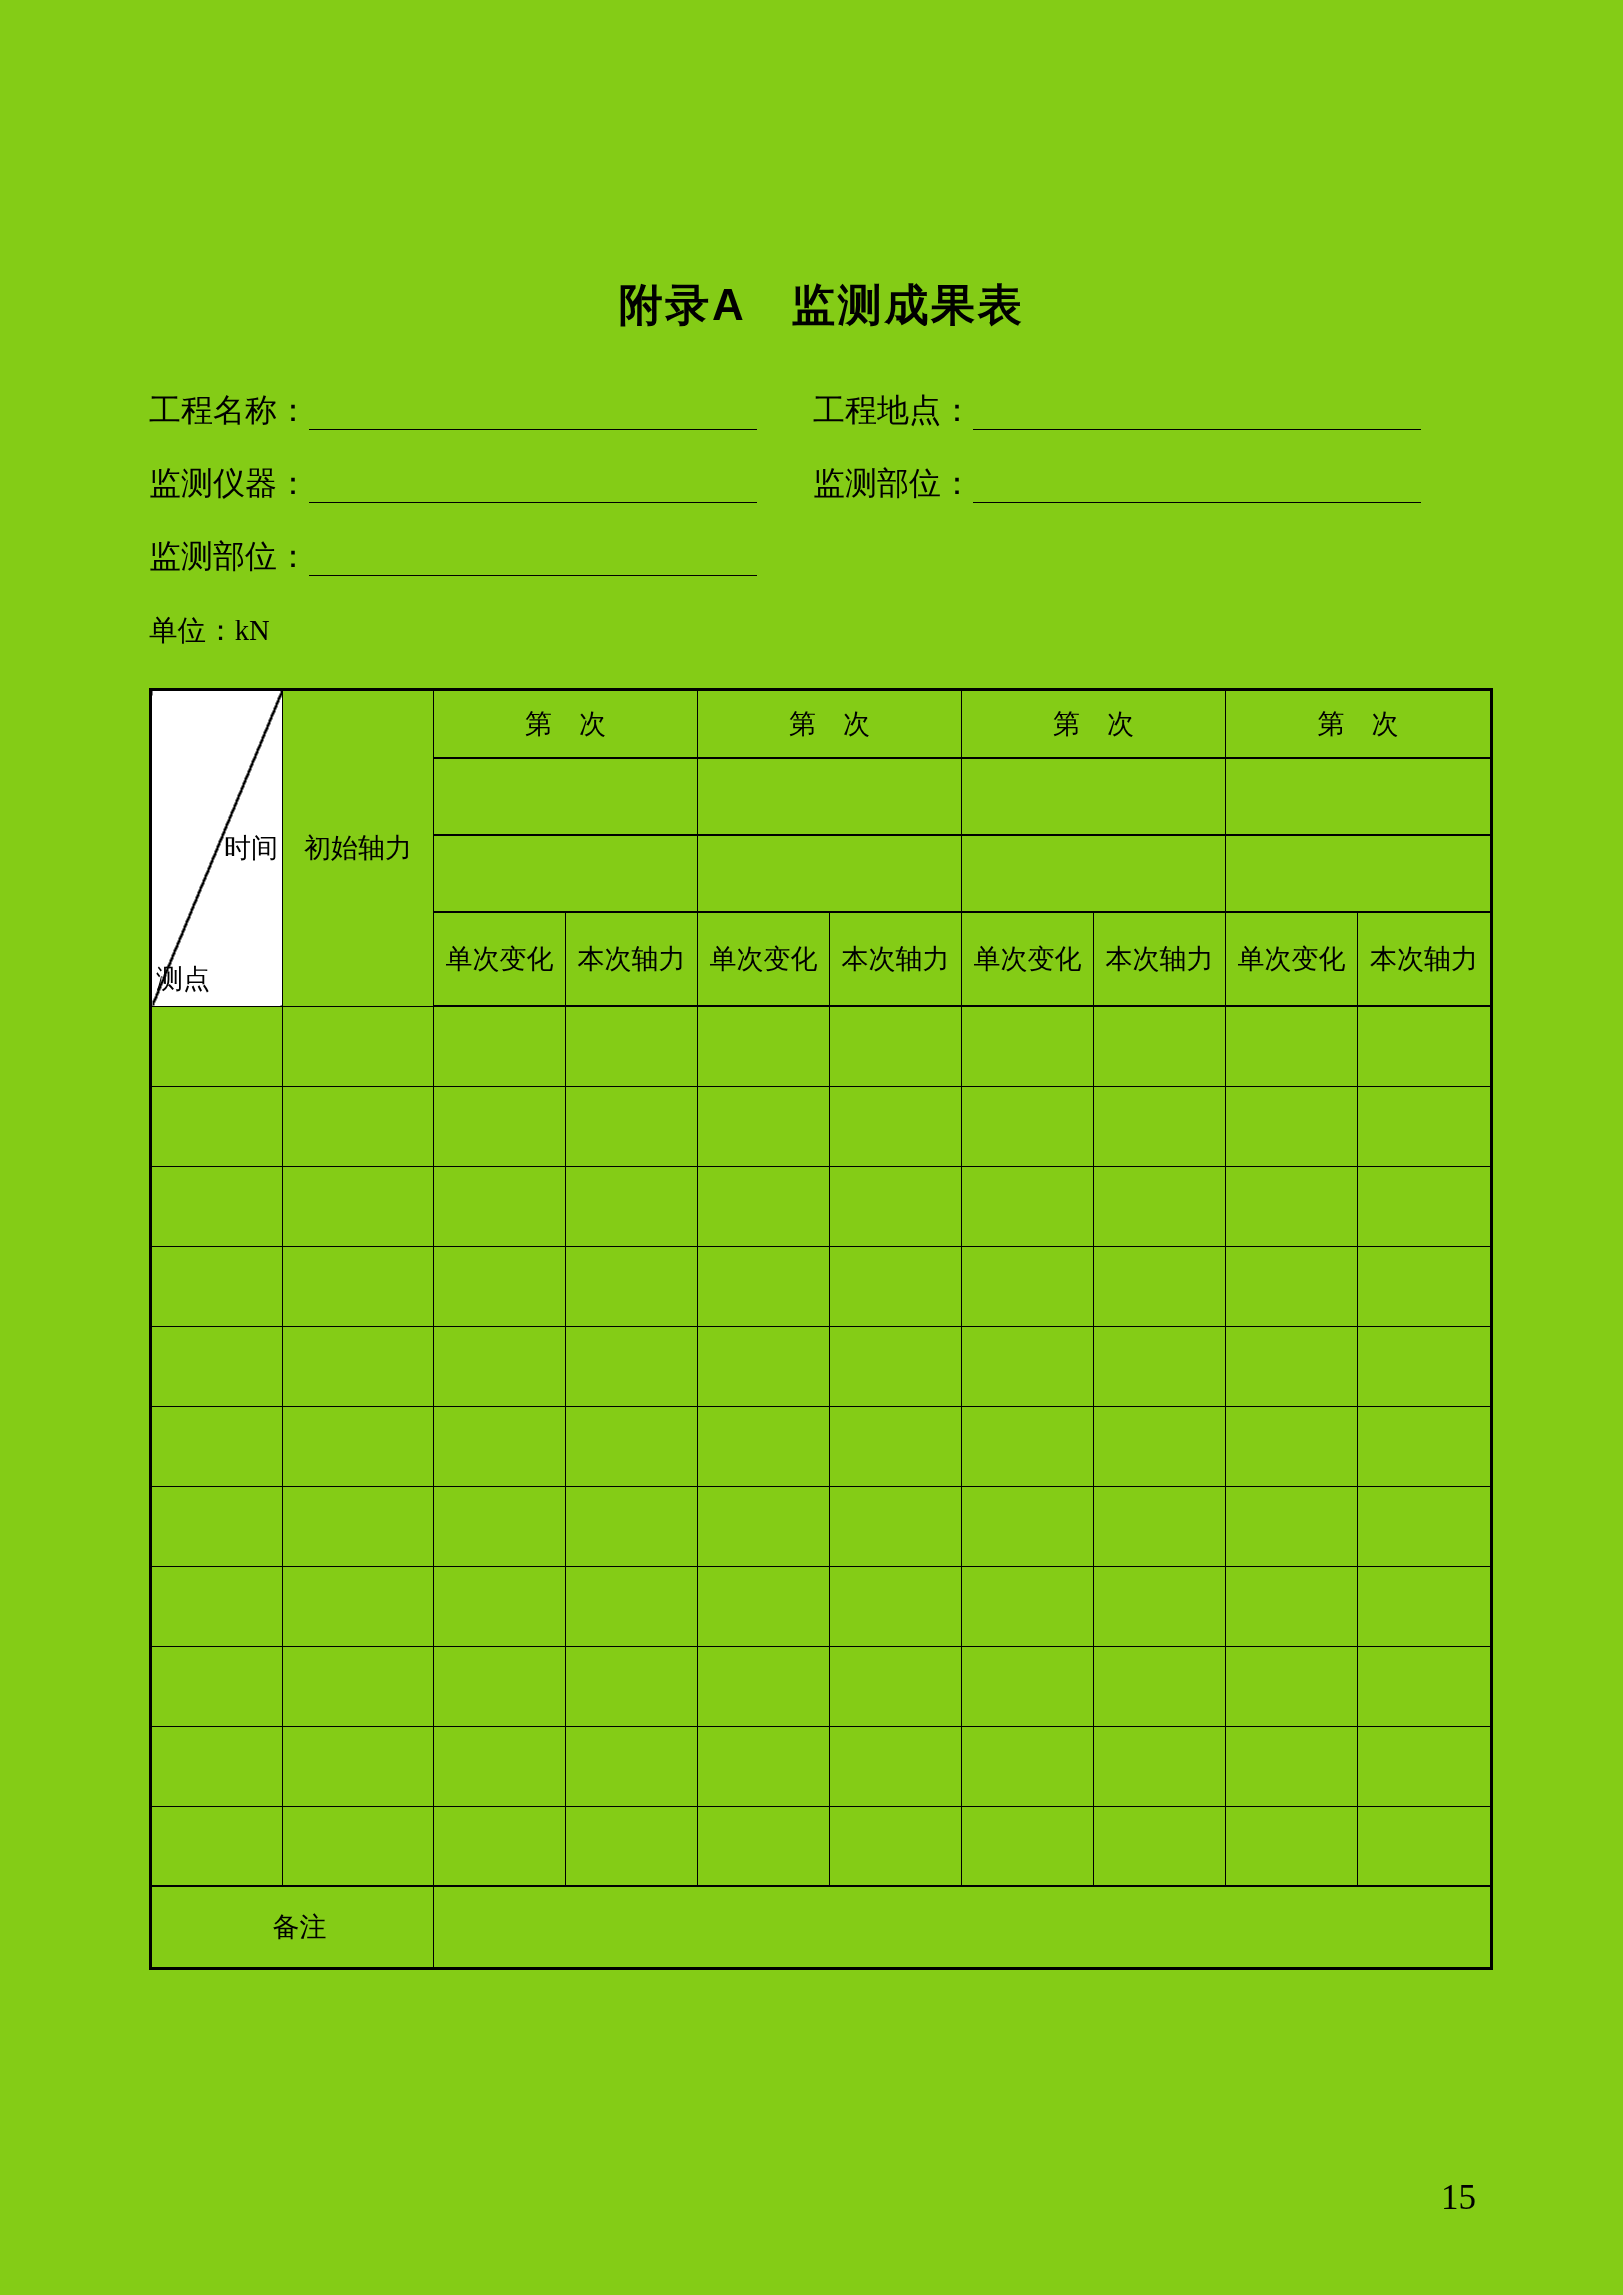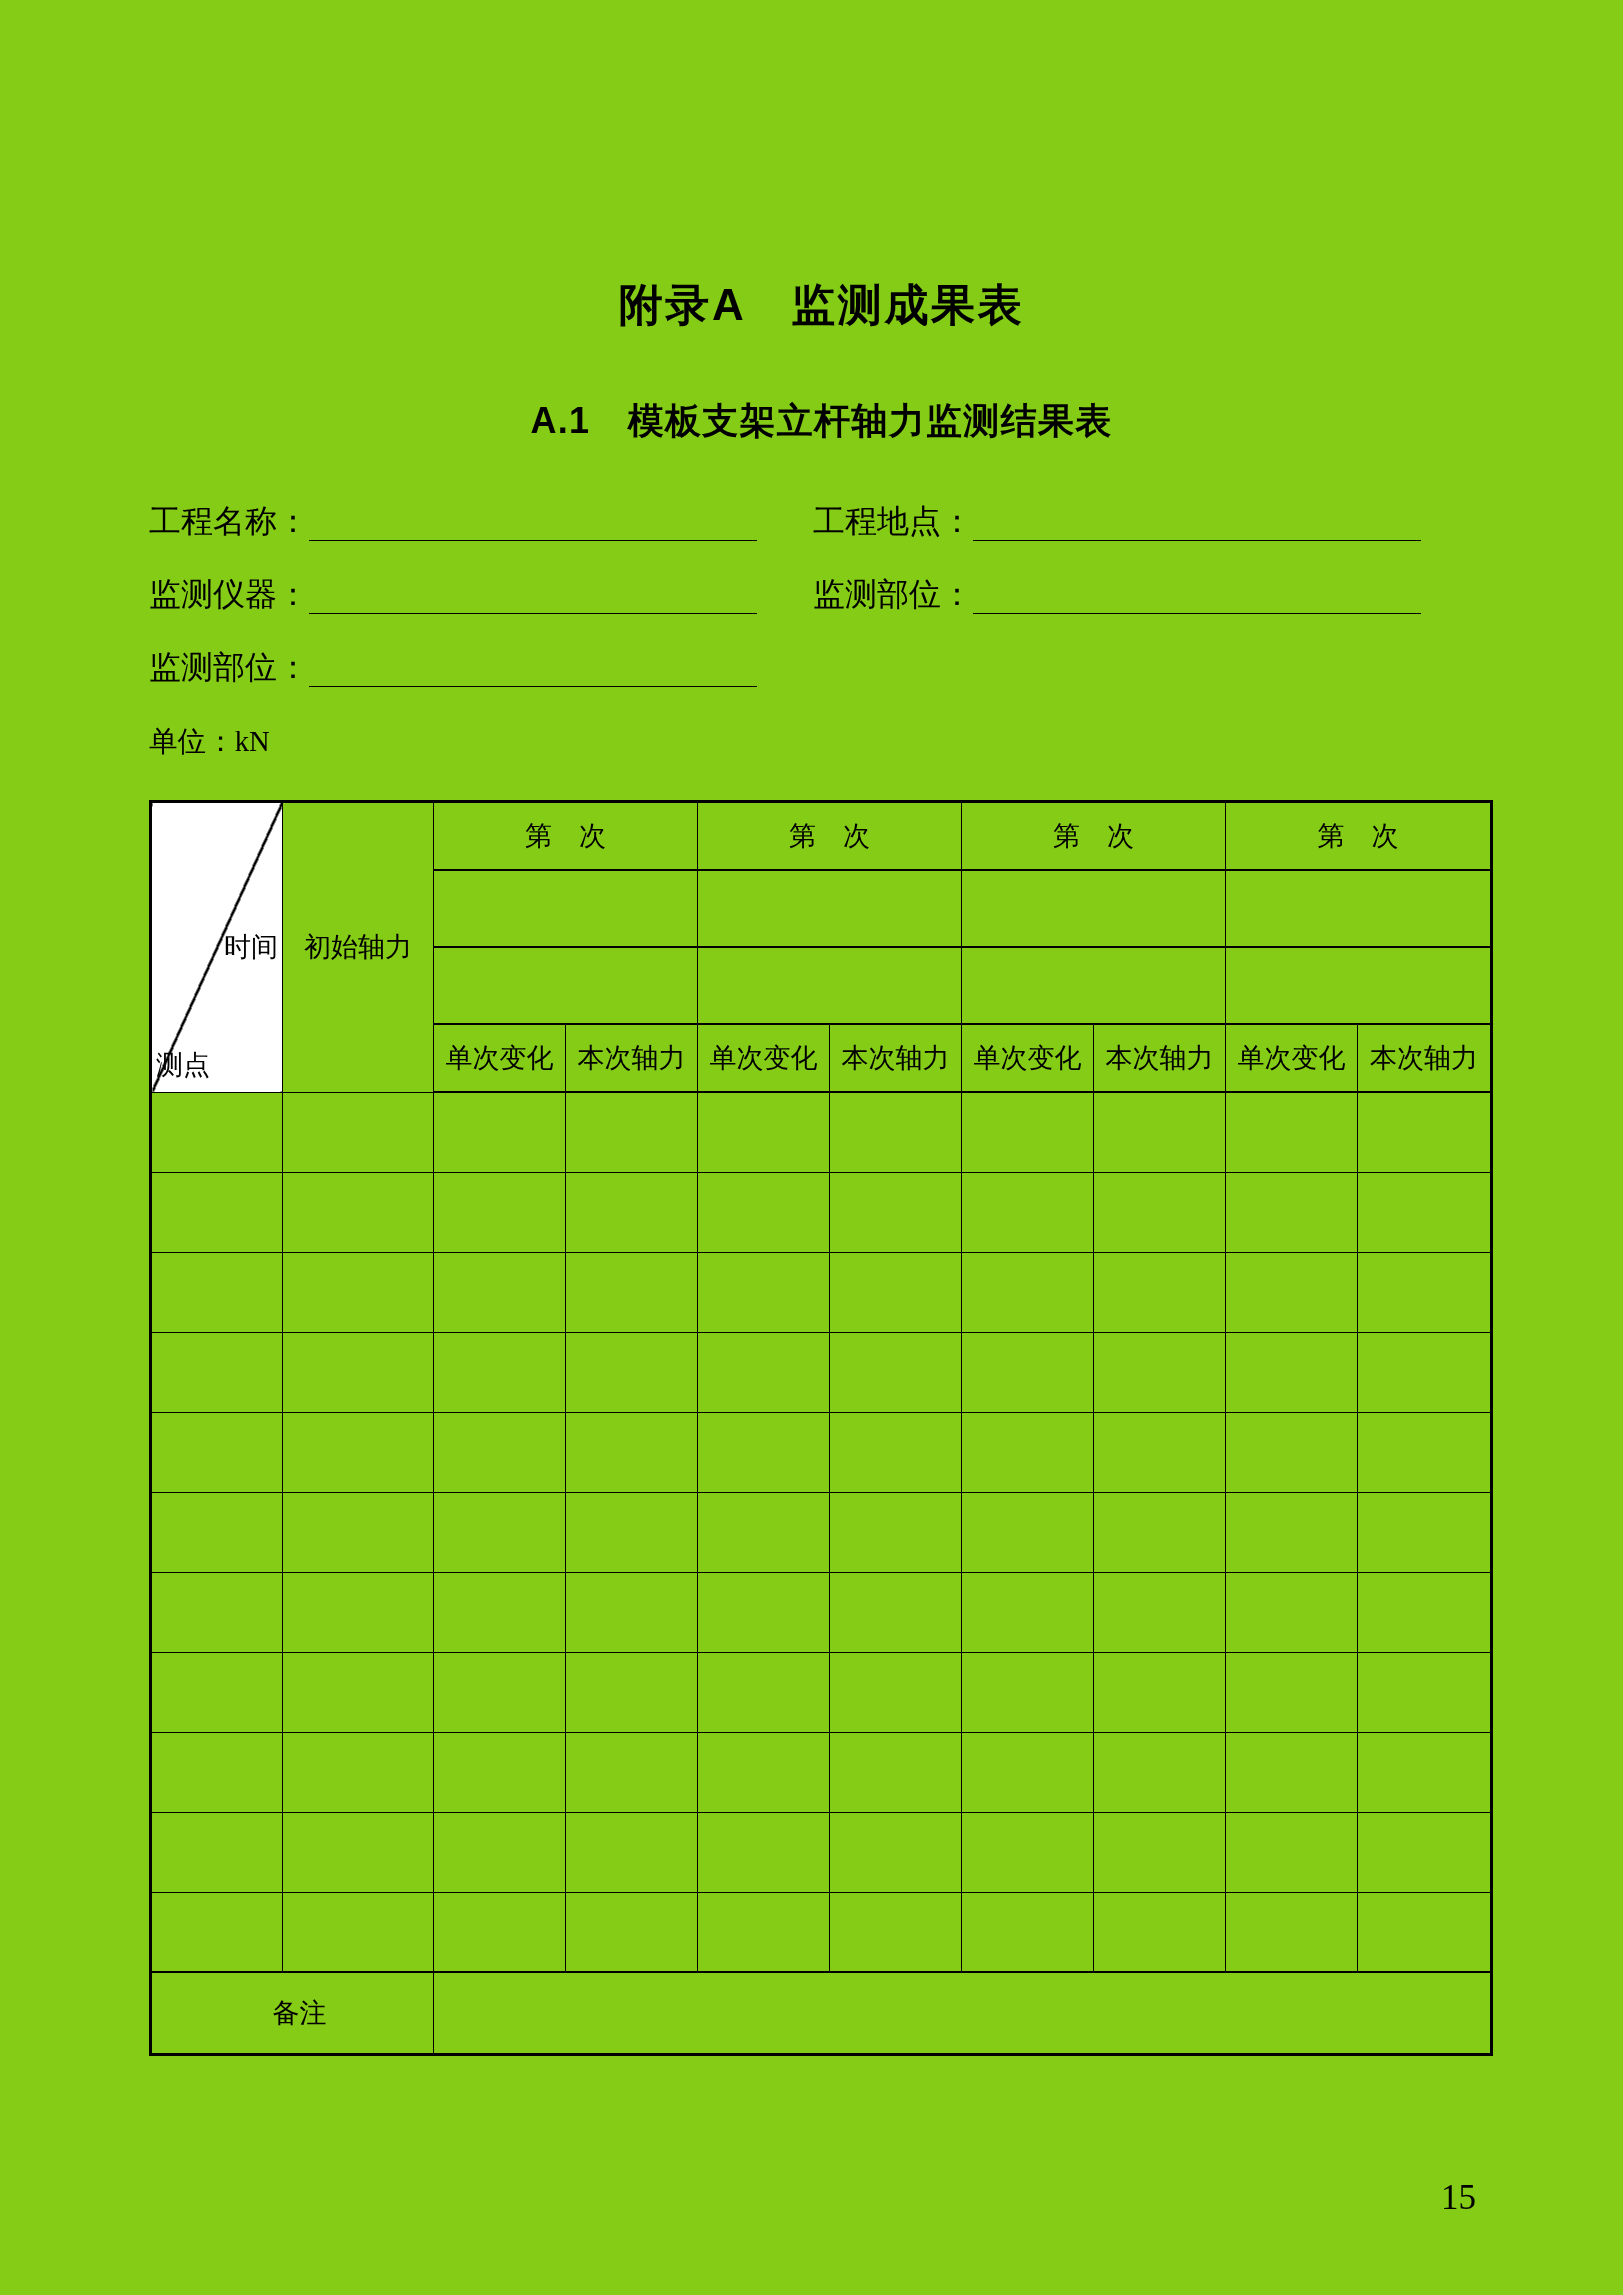--- a/index.html
+++ b/index.html
@@ -54,21 +54,21 @@
     border:1.3px solid #000;
     padding:0;
     text-align:center;
     vertical-align:middle;
     font-size:27px;
     overflow:hidden;
   }
   tr.hr1 { height:69px; }
   tr.hr2 { height:77px; }
   tr.hr3 { height:77px; }
-  tr.hr4 { height:68px; }
+  tr.hr4 { height:94px; }
   tr.br  { height:80px; }
   tr.rr  { height:82px; }
   tr.hr1 td.g, tr.hr2 td.g, tr.hr3 td.g { border-bottom-width:2.6px; }
   tr.hr4 td { border-bottom-width:2.6px; }
   tr.rr td { border-top-width:2.6px;padding-left:14px; }
   td.corner {
     position:relative;
     background:linear-gradient(to bottom right,
       #fff calc(50% - 1.3px), #000 calc(50% - 1.3px),
       #000 calc(50% + 1.3px), #fff calc(50% + 1.3px));
@@ -76,21 +76,20 @@
   .corner-time  { position:absolute; top:50%; right:3.9px; transform:translateY(-50%); white-space:nowrap; }
   .corner-point { position:absolute; bottom:9px; left:3.9px; white-space:nowrap; }
   .page-number { position:absolute; top:2178px; right:148px; font-size:35px; }
 </style>
 </head>
 <body>
 
 <div class="page">
 
   <h1 class="main-title">附录A　监测成果表</h1>
-  <h2 class="section-title">A.1　模板支架立杆轴力监测结果表</h2>
 
   <div class="form-grid">
     <div class="field">
       <span class="flabel">工程名称：</span>
       <span class="blank"></span>
     </div>
     <div class="field">
       <span class="flabel">工程地点：</span>
       <span class="blank"></span>
     </div>

